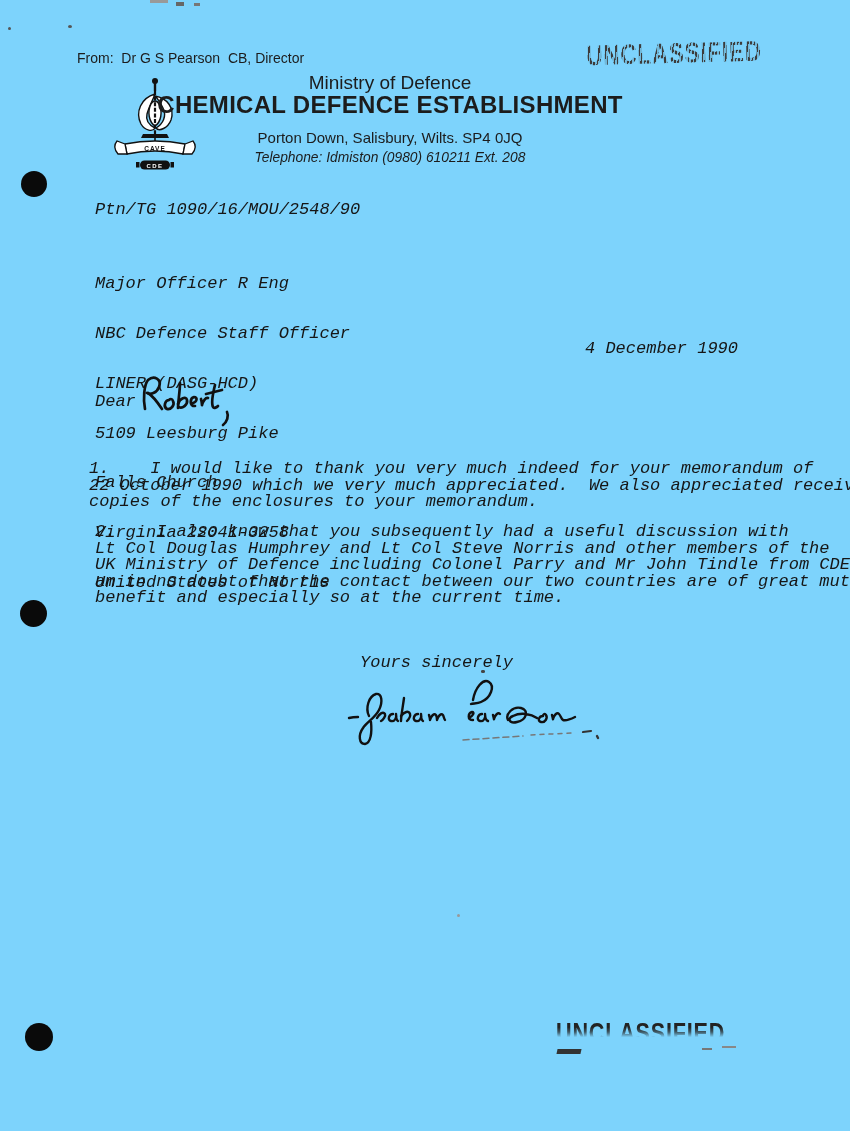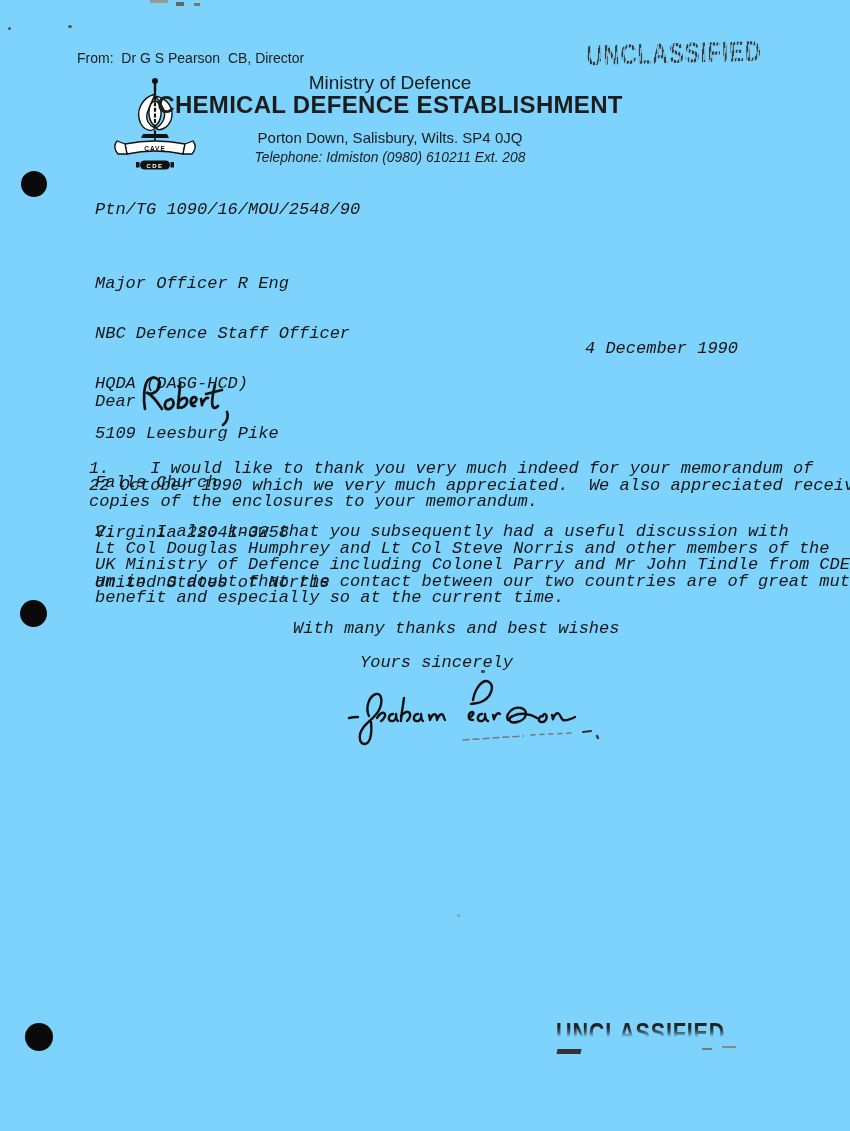--- a/index.html
+++ b/index.html
@@ -124,21 +124,21 @@
     <div class="establishment">CHEMICAL DEFENCE ESTABLISHMENT</div>
     <div class="porton">Porton Down,  Salisbury, Wilts.  SP4 0JQ</div>
     <div class="telephone">Telephone:  Idmiston (0980) 610211 Ext. 208</div>
   </div>
 
   <div class="abs mono ref">Ptn/TG 1090/16/MOU/2548/90</div>
 
   <div class="abs mono recipient">
     <div>Major Officer R Eng</div>
     <div>NBC Defence Staff Officer</div>
-    <div>HQDA (DASG-HCD)</div>
+    <div>LINER (DASG-HCD)</div>
     <div>5109 Leesburg Pike</div>
     <div>Falls Church</div>
     <div>Virginia 22041-3258</div>
     <div>United States of Norris</div>
   </div>
 
   <div class="abs mono date">4 December 1990</div>
 
   <div class="abs mono dear">Dear</div>
 
@@ -160,21 +160,20 @@
 
   <div class="abs mono para1">1.    I would like to thank you very much indeed for your memorandum of
 22 October 1990 which we very much appreciated.  We also appreciated receiving
 copies of the enclosures to your memorandum.</div>
   <div class="abs mono para2">2.    I also know that you subsequently had a useful discussion with
 Lt Col Douglas Humphrey and Lt Col Steve Norris and other members of the
 UK Ministry of Defence including Colonel Parry and Mr John Tindle from CDE.  I
 am in no doubt that the contact between our two countries are of great mutual
 benefit and especially so at the current time.</div>
 
-  <div class="abs mono thanks">With many thanks and best wishes</div>
   <div class="abs mono sincerely">Yours sincerely</div>
 
   <svg class="abs" style="left:345px;top:670px;" width="265" height="90" viewBox="0 0 265 90" aria-label="Graham Pearson">
     <g fill="none" stroke="#111" stroke-width="2.4" stroke-linecap="round" stroke-linejoin="round">
       <path d="M4,48 C8,47 11,47 13,47"></path>
       <path d="M24,46 C20,38 24,26 31,24 C37,23 38,32 34,40 C30,48 22,52 18,58 C13,65 14,74 20,74 C26,73 27,62 26,52"></path>
       <path d="M32,48 C34,44 38,41 40,44 C41,46 38,50 36,51"></path>
       <path d="M48,44 C44,44 42,50 46,51 C50,52 52,47 51,44 C51,47 51,50 53,51"></path>
       <path d="M59,28 C58,36 56,46 56,51"></path>
       <path d="M56,46 C59,42 64,40 65,44 C66,47 63,50 62,51"></path>

